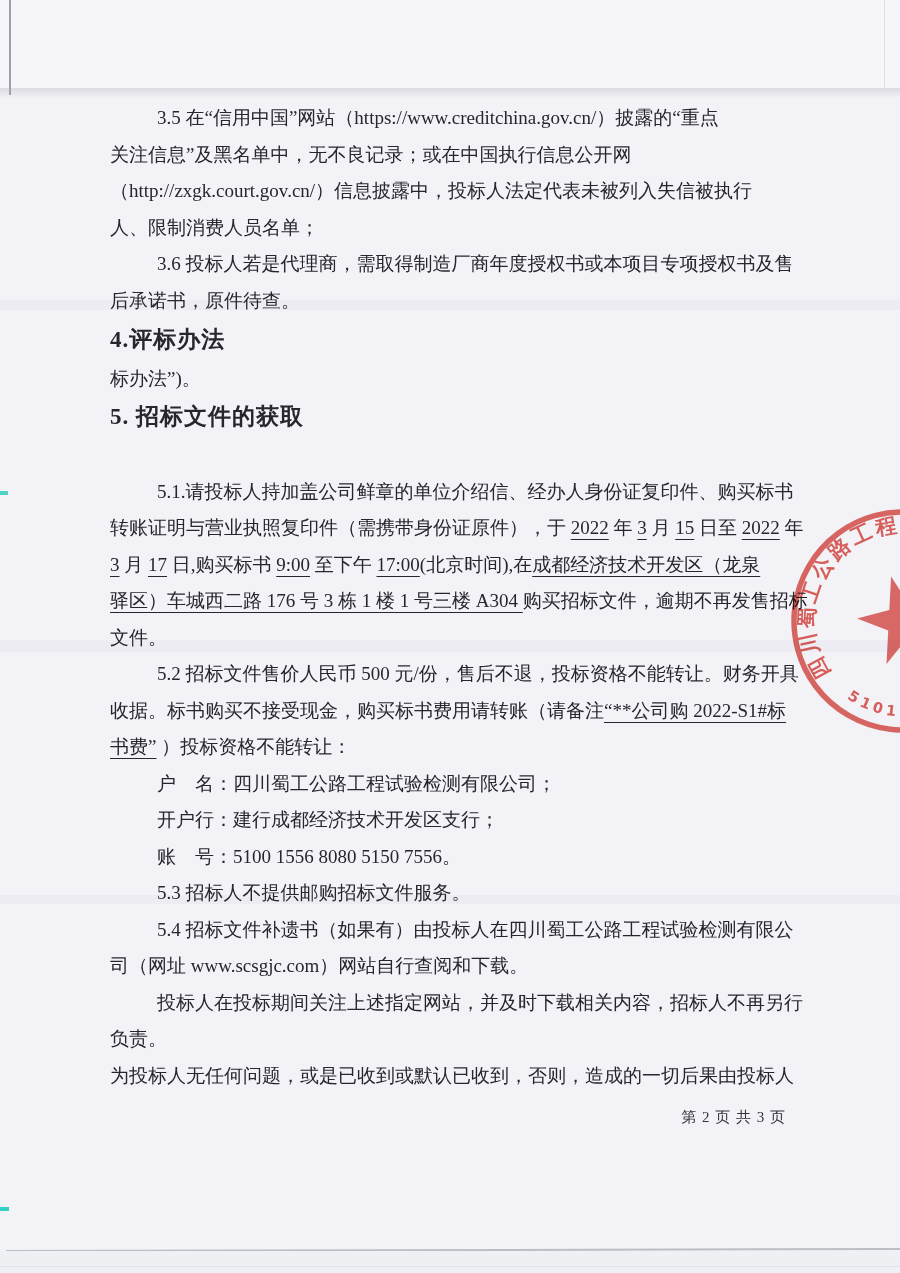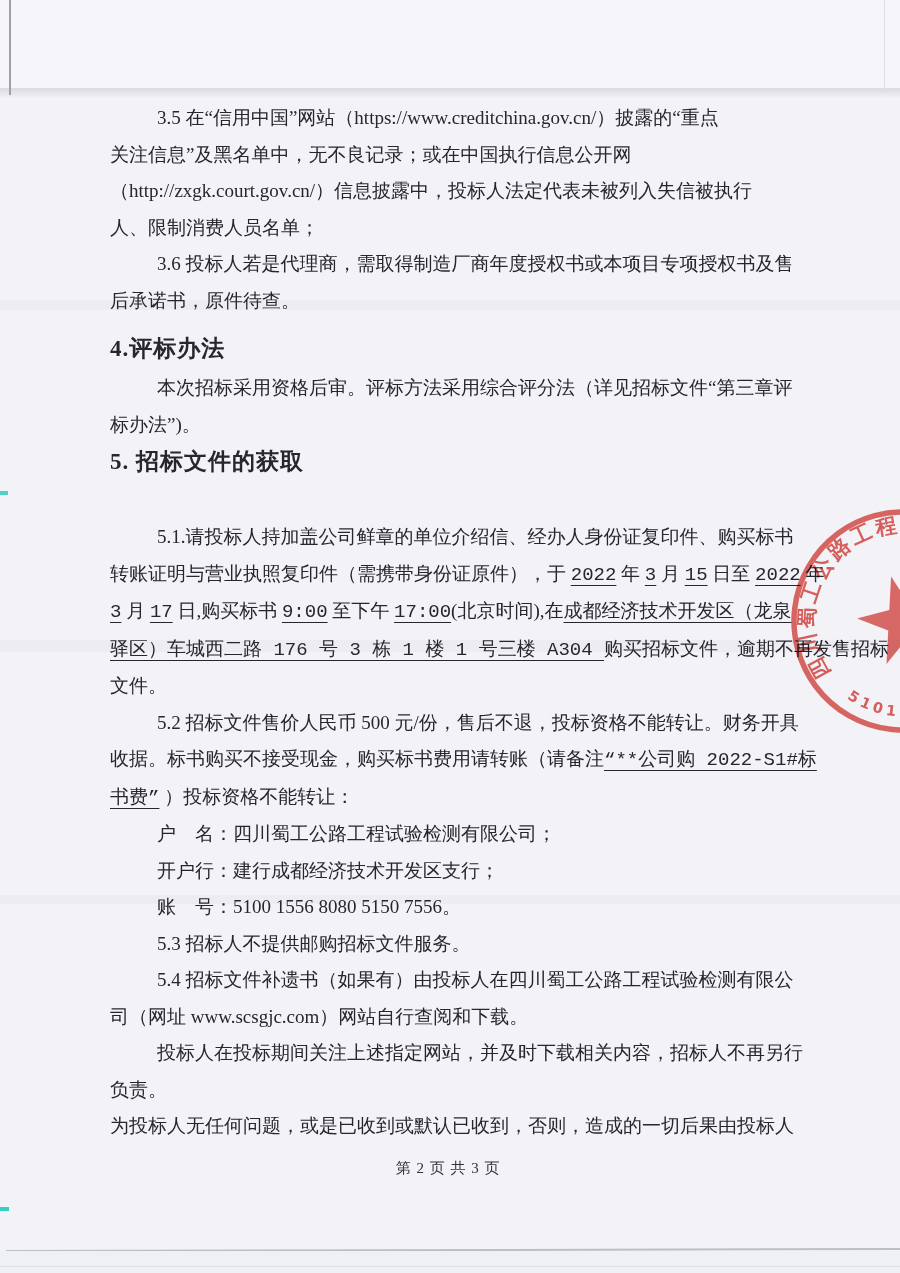--- a/index.html
+++ b/index.html
@@ -26,28 +26,28 @@
   .teal-a{top:491px;width:8px;background:#4ed2c8;}
   .teal-b{top:1207px;width:9px;background:#35cfc3;}
 
   
   .doc{
     position:absolute;left:110px;top:100px;width:676px;
     font-size:19px;line-height:36.5px;
   }
   .line{white-space:nowrap;}
   .line.indent{padding-left:47px;}
-  .u{text-decoration:underline;text-decoration-thickness:1.2px;text-underline-offset:5px;font-family:Liberation Mono, monospace;}
+  .u{text-decoration:underline;text-decoration-thickness:1.2px;text-underline-offset:5px;}
   .heading{font-size:23px;font-weight:600;line-height:34px;letter-spacing:1px;}
-  [data-name="section-4-heading"]{margin-top:13px;}
+  [data-name="section-4-heading"]{margin-top:4px;}
   [data-name="section-4-body"]{margin-top:4px;}
   [data-name="section-5-heading"]{margin-top:2px;}
   [data-name="clause-5-1"]{margin-top:40px;}
   .footer{
-    margin-top:5px;text-align:center;font-size:15px;letter-spacing:1px;color:#33343b;
+    margin-top:5px;text-align:right;font-size:15px;letter-spacing:1px;color:#33343b;
   }
 
   
   .seal{position:absolute;left:768px;top:488px;pointer-events:none;mix-blend-mode:multiply;opacity:.92;}
 </style>
 </head>
 <body>
 
 <div class="top-band" data-name="page-top-band"></div>
 <div class="fold-shadow" data-name="page-fold-shadow"></div>
@@ -69,21 +69,20 @@
         <div class="line" data-name="text-line"><span>关注信息”及黑名单中，无不良记录；或在中国执行信息公开网</span></div>
         <div class="line" data-name="text-line"><span>（http://zxgk.court.gov.cn/）信息披露中，投标人法定代表未被列入失信被执行</span></div>
         <div class="line" data-name="text-line"><span>人、限制消费人员名单；</span></div>
       </div>
       <div data-name="clause-3-6" class="para">
         <div class="line indent" data-name="text-line"><span>3.6 投标人若是代理商，需取得制造厂商年度授权书或本项目专项授权书及售</span></div>
         <div class="line" data-name="text-line"><span>后承诺书，原件待查。</span></div>
       </div>
       <div data-name="section-4-heading" class="heading">4.评标办法</div>
       <div data-name="section-4-body" class="para">
-        <div class="line indent" data-name="text-line"><span>本次招标采用资格后审。评标方法采用综合评分法（详见招标文件“第三章评</span></div>
         <div class="line" data-name="text-line"><span>标办法”)。</span></div>
       </div>
       <div data-name="section-5-heading" class="heading">5. 招标文件的获取</div>
       <div data-name="clause-5-1" class="para">
         <div class="line indent" data-name="text-line"><span>5.1.请投标人持加盖公司鲜章的单位介绍信、经办人身份证复印件、购买标书</span></div>
         <div class="line" data-name="text-line"><span>转账证明与营业执照复印件（需携带身份证原件），于 </span><span class="u">2022</span><span> 年 </span><span class="u">3</span><span> 月 </span><span class="u">15</span><span> 日至 </span><span class="u">2022</span><span> 年</span></div>
         <div class="line" data-name="text-line"><span class="u">3</span><span> 月 </span><span class="u">17</span><span> 日,购买标书 </span><span class="u">9:00</span><span> 至下午 </span><span class="u">17:00</span><span>(北京时间),在</span><span class="u">成都经济技术开发区（龙泉</span></div>
         <div class="line" data-name="text-line"><span class="u">驿区）车城西二路 176 号 3 栋 1 楼 1 号三楼 A304 </span><span>购买招标文件，逾期不再发售招标</span></div>
         <div class="line" data-name="text-line"><span>文件。</span></div>
       </div>

